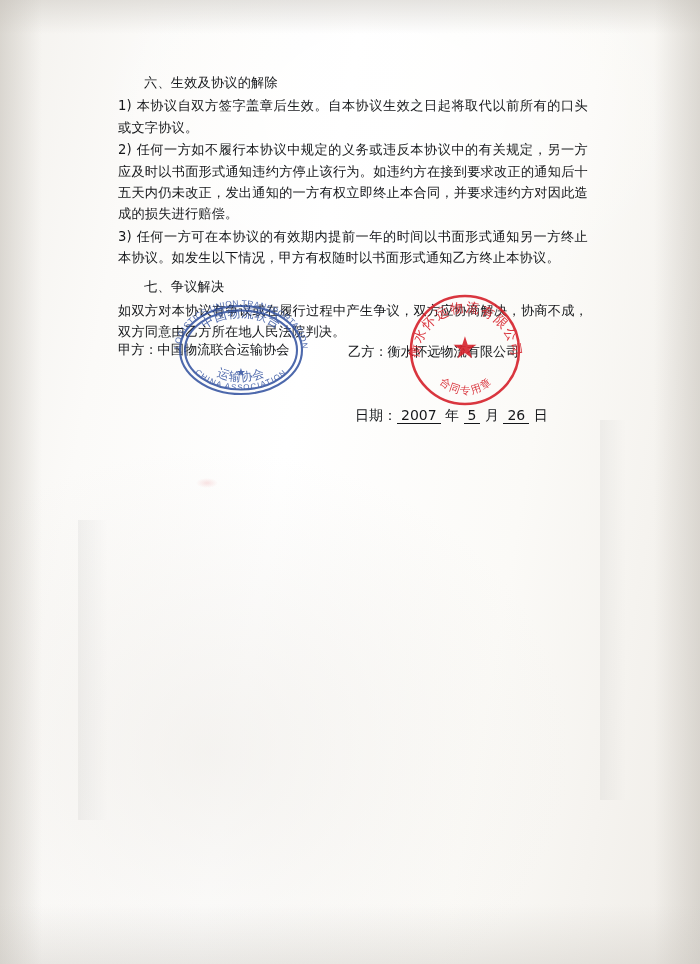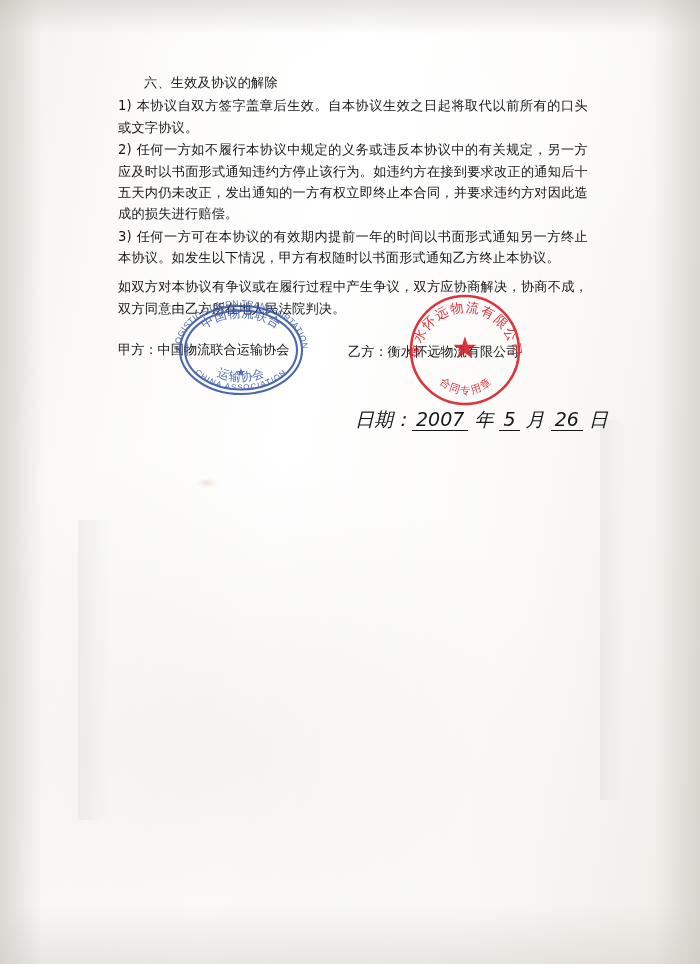--- a/index.html
+++ b/index.html
@@ -94,24 +94,23 @@
   .sign-b {
     position: absolute;
     left: 230px;
     top: 2px;
     white-space: nowrap;
   }
   .date-row {
     position: absolute;
     left: 355px;
     top: 407px;
-    font-size: 19px;
+    font-size: 14px;
     color: #15171a;
     white-space: nowrap;
-    font-style: italic;
   }
   .date-val {
     border-bottom: 1px solid #15171a;
     padding: 0 4px;
   }
   
   .stamp-blue {
     position: absolute;
     left: 168px;
     top: 298px;
@@ -150,20 +149,21 @@
 
   <div class="content">
 
     <p class="section-head">六、生效及协议的解除</p>
     <p class="para">1) 本协议自双方签字盖章后生效。自本协议生效之日起将取代以前所有的口头或文字协议。</p>
     <p class="para">2) 任何一方如不履行本协议中规定的义务或违反本协议中的有关规定，另一方应及时以书面形式通知违约方停止该行为。如违约方在接到要求改正的通知后十五天内仍未改正，发出通知的一方有权立即终止本合同，并要求违约方对因此造成的损失进行赔偿。</p>
     <p class="para">3) 任何一方可在本协议的有效期内提前一年的时间以书面形式通知另一方终止本协议。如发生以下情况，甲方有权随时以书面形式通知乙方终止本协议。</p>
 
     <div class="gap"></div>
 
+    <p class="section-head">七、争议解决</p>
     <p class="para">如双方对本协议有争议或在履行过程中产生争议，双方应协商解决，协商不成，双方同意由乙方所在地人民法院判决。</p>
   </div>
 
   <div class="sign-row">
     <div class="sign-a">
       <span>甲方：</span><span>中国物流联合运输协会</span>
     </div>
     <div class="sign-b">
       <span>乙方：</span><span>衡水怀远物流有限公司</span>
     </div>

